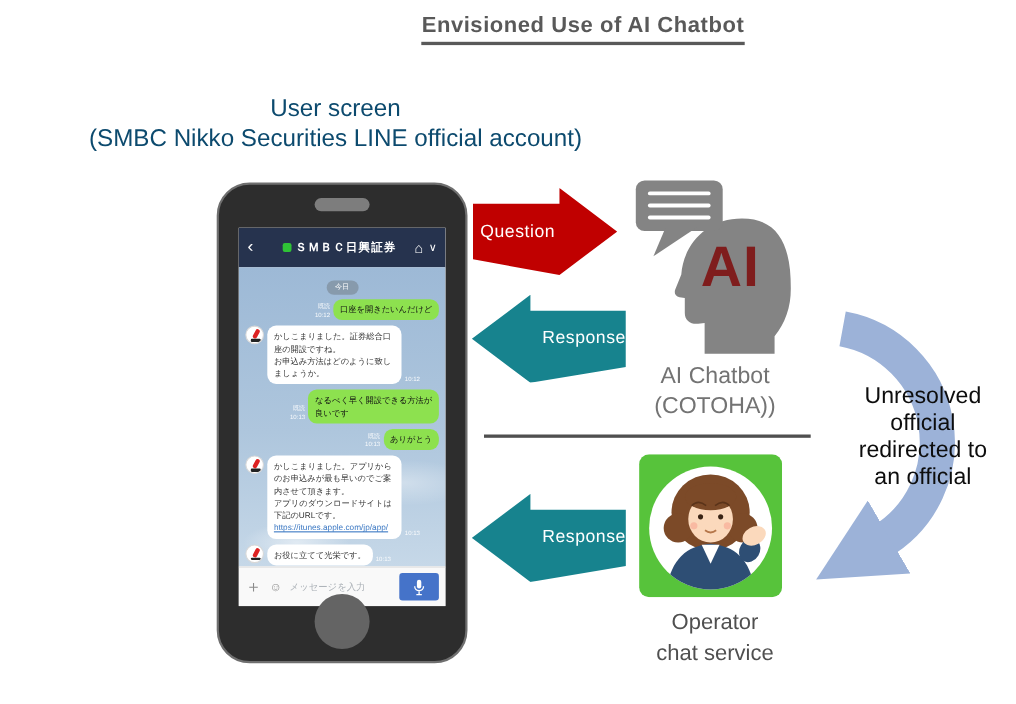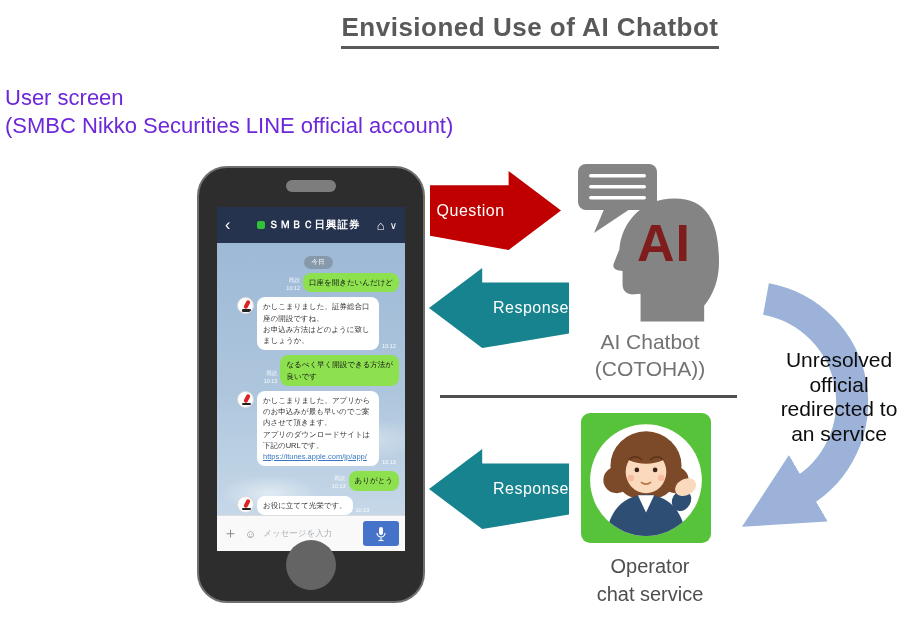--- a/index.html
+++ b/index.html
@@ -1,39 +1,39 @@
 <!DOCTYPE html>
 <html><head>
 <meta charset="utf-8">
 <style>
   * { margin:0; padding:0; box-sizing:border-box; }
   html,body { width:924px; height:640px; background:#fff; font-family:"Liberation Sans", sans-serif; overflow:hidden; }
   .stage { position:relative; width:924px; height:640px; background:#fff; }
 
   
   .page-title { position:absolute; left:230px; top:12px; width:600px; text-align:center; }
-  .page-title span { display:inline-block; font-size:26px; font-weight:bold; color:#595959; border-bottom:3px solid #595959; padding-bottom:3px; letter-spacing:.5px; }
-
-  
-  .subtitle { position:absolute; left:5px; top:84px; width:600px; color:#6d28d9; font-size:22px; line-height:28px; }
+  .page-title span { display:inline-block; font-size:20px; font-weight:bold; color:#595959; border-bottom:3px solid #595959; padding-bottom:3px; letter-spacing:.5px; }
+
+  
+  .subtitle { position:absolute; left:5px; top:84px; width:600px; text-align:center; color:#0c4a6e; font-size:22px; line-height:28px; }
 
   
   .phone { position:absolute; left:197px; top:166px; width:228px; height:437px; background:#2d2d2d; border:2px solid #6f6f6f; border-radius:30px; }
   .speaker { position:absolute; left:50%; top:12px; transform:translateX(-50%); width:50px; height:12px; border-radius:6px; background:#7d7d7d; }
   .home-button { position:absolute; left:50%; bottom:11px; transform:translateX(-50%); width:50px; height:50px; border-radius:50%; background:#646464; }
   .screen { position:absolute; left:18px; top:39px; width:188px; height:344px; background:#fff; overflow:hidden; display:flex; flex-direction:column; }
 
   .line-header { height:36px; background:#26334e; color:#fff; display:flex; align-items:center; padding:0 8px; flex:0 0 auto; }
   .line-back { font-size:16px; width:18px; }
   .line-title-wrap { flex:1; text-align:center; font-size:10.5px; font-weight:bold; letter-spacing:1px; white-space:nowrap; }
   .badge-dot { display:inline-block; width:8px; height:8px; border-radius:2px; background:#2fc336; margin-right:3px; vertical-align:middle; }
   .line-home { font-size:13px; margin:0 5px 0 2px; }
   .line-collapse { font-size:10px; }
 
-  .chat { flex:1 1 auto; padding:6px 6px 2px 20px; overflow:hidden;
+  .chat { flex:1 1 auto; padding:6px 6px 2px 6px; overflow:hidden;
     background:
       radial-gradient(70px 26px at 28% 92%, rgba(255,255,255,.5), rgba(255,255,255,0) 70%),
       radial-gradient(90px 30px at 80% 72%, rgba(255,255,255,.35), rgba(255,255,255,0) 70%),
       linear-gradient(180deg,#9db9d6 0%,#aec6dd 55%,#c6d8e8 100%); }
   .date-pill-row { text-align:center; margin:1px 0 4px; }
   .date-pill { display:inline-block; font-size:6.5px; color:#fff; background:rgba(130,148,165,.85); border-radius:7px; padding:2px 8px; }
   .msg-row { display:flex; margin-bottom:5px; align-items:flex-end; }
   .msg-row.user { justify-content:flex-end; }
   .msg-row.bot { justify-content:flex-start; align-items:flex-start; }
   .bubble { max-width:122px; font-size:7.5px; line-height:1.5; padding:4px 6px; border-radius:8px; white-space:pre-line; word-break:break-all; }
@@ -119,34 +119,34 @@
               <span class="bubble">かしこまりました。証券総合口座の開設ですね。
 お申込み方法はどのように致しましょうか。</span>
               <span class="meta">10:12</span>
             </div>
             <div class="msg-row user">
               <span class="meta">既読
 10:13</span>
               <span class="bubble">なるべく早く開設できる方法が
 良いです</span>
             </div>
+            <div class="msg-row user">
+              <span class="meta">既読
+10:13</span>
+              <span class="bubble">ありがとう</span>
+            </div>
             <div class="msg-row bot">
               <span class="avatar">
                 <span class="slash"></span>
                 <span class="slash2"></span>
               </span>
               <span class="bubble">かしこまりました。アプリからのお申込みが最も早いのでご案内させて頂きます。
 アプリのダウンロードサイトは下記のURLです。
 <a>https://itunes.apple.com/jp/app/</a></span>
               <span class="meta">10:13</span>
-            </div>
-            <div class="msg-row user">
-              <span class="meta">既読
-10:13</span>
-              <span class="bubble">ありがとう</span>
             </div>
             <div class="msg-row bot">
               <span class="avatar">
                 <span class="slash"></span>
                 <span class="slash2"></span>
               </span>
               <span class="bubble">お役に立てて光栄です。</span>
               <span class="meta">10:13</span>
             </div>
           </div>
@@ -237,16 +237,16 @@
       <marker id="ah" markerWidth="2.4" markerHeight="2.4" refX="0.3" refY="1.2" orient="auto">
         <path d="M0,0 L2.4,1.2 L0,2.4 Z" fill="#9cb2d8"></path>
       </marker>
     </defs>
     <path d="M 28 16 A 105 105 0 0 1 62 210" fill="none" stroke="#9cb2d8" stroke-width="32" marker-end="url(#ah)"></path>
   </svg>
   <div class="redirect-note">
     <div>Unresolved</div>
     <div>official</div>
     <div>redirected to</div>
-    <div>an service</div>
+    <div>an official</div>
   </div>
 
 </div>
 
 </body></html>

